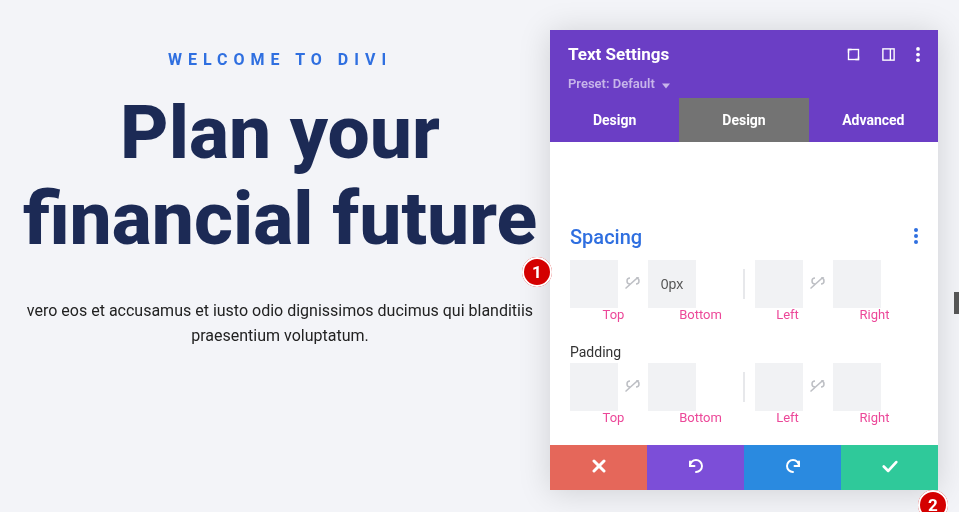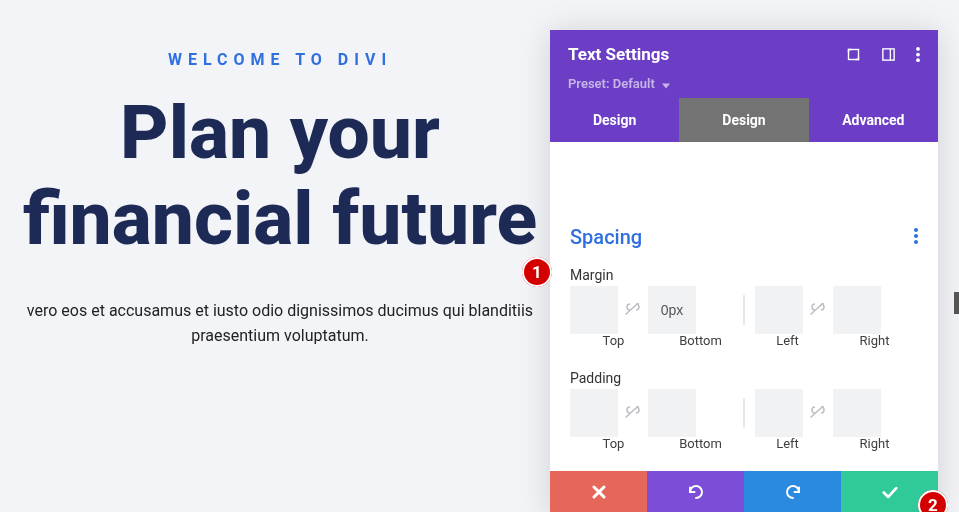--- a/index.html
+++ b/index.html
@@ -151,21 +151,21 @@
   .mid-divider {
     width: 2px;
     height: 30px;
     background: #e7e8eb;
     margin: 0 10px;
   }
   .sublabels {
     display: flex;
     margin-top: 6px;
     font-size: 13px;
-    color: #404040;
+    color: #ec4899;
     align-items: center;
   }
   .sublabels div { flex: 1; text-align: center; }
   .group + .group { margin-top: 22px; }
 
   
   .panel-foot {
     display: flex;
     height: 45px;
   }
@@ -268,21 +268,20 @@
       <div class="section-menu">
         <svg width="4" height="16" viewBox="0 0 4 16" fill="#2f6fe0">
             <circle cx="2" cy="2" r="2"></circle>
             <circle cx="2" cy="8" r="2"></circle>
             <circle cx="2" cy="14" r="2"></circle>
           </svg>
       </div>
     </div>
 
     <div class="group">
-      <div class="field-group-label">Margin</div>
       <div class="spacing-row">
         <div class="col">
           <div class="inputs">
             <input class="box" value="" style="">
             <span class="link-icon">
               <svg width="18" height="14" viewBox="0 0 24 16" fill="none" stroke="#bdbfc4" stroke-width="2">
                   <path d="M8 8 A4 4 0 0 1 4 4 A4 4 0 0 1 8 0"></path>
                   <path d="M16 0 A4 4 0 0 1 20 4 A4 4 0 0 1 16 8"></path>
                   <line x1="2" y1="14" x2="22" y2="-4"></line>
                 </svg>

